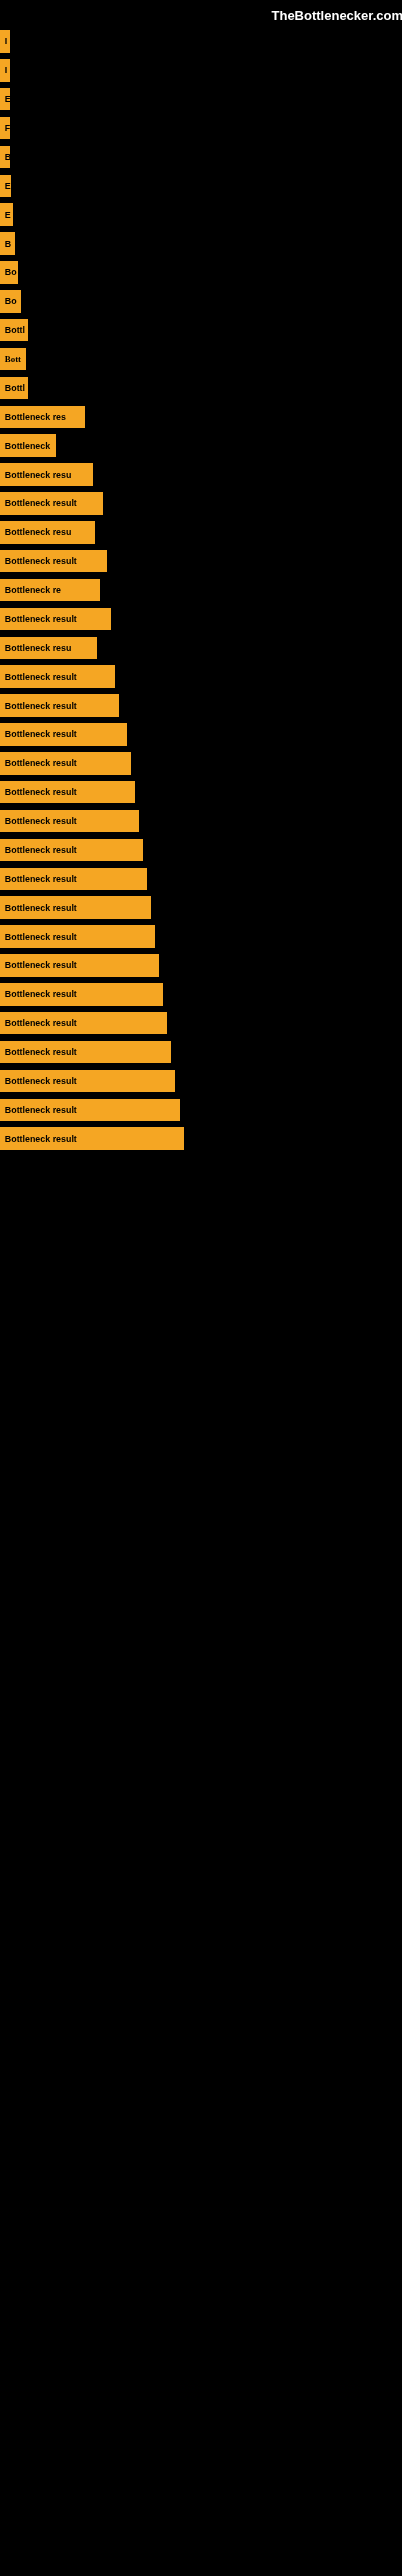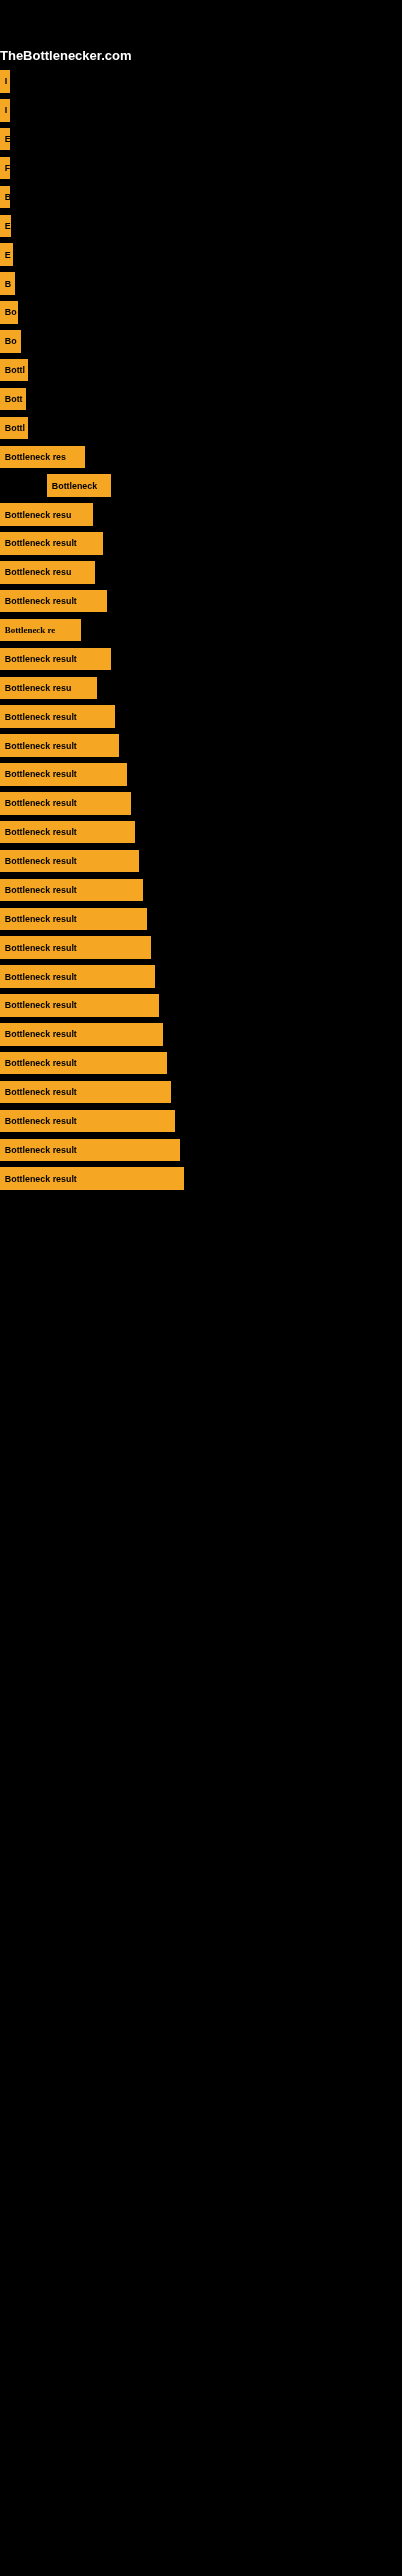--- a/index.html
+++ b/index.html
@@ -7,24 +7,23 @@
       background-color: #000;
       width: 403px;
       min-height: 2576px;
       font-family: Arial, sans-serif;
       position: relative;
       overflow-x: hidden;
     }
     .site-title {
       color: #fff;
       font-size: 13px;
-      text-align: left;
+      text-align: right;
       padding: 8px 0 4px 0;
       font-weight: bold;
-      margin-top: 40px;
     }
     .bar-container {
       display: flex;
       align-items: center;
       padding: 3.2px 0 3.2px 0;
     }
     .bar {
       background-color: #f5a623;
       height: 22.5px;
       display: flex;
@@ -70,45 +69,45 @@
     <div class="bar-container">
       <div class="bar" style="width: 17.7px;">Bo</div>
     </div>
     <div class="bar-container">
       <div class="bar" style="width: 21px;">Bo</div>
     </div>
     <div class="bar-container">
       <div class="bar" style="width: 28px;">Bottl</div>
     </div>
     <div class="bar-container">
-      <div class="bar" style="width: 26px;">Bott</div>
+      <div class="bar" style="width: 26px; font-family: Liberation Serif, serif;">Bott</div>
     </div>
     <div class="bar-container">
       <div class="bar" style="width: 28px;">Bottl</div>
     </div>
     <div class="bar-container">
       <div class="bar" style="width: 85px;">Bottleneck res</div>
     </div>
     <div class="bar-container">
-      <div class="bar" style="width: 64px; margin-left: 47px;">Bottleneck</div>
+      <div class="bar" style="width: 56px;">Bottleneck</div>
     </div>
     <div class="bar-container">
       <div class="bar" style="width: 93px;">Bottleneck resu</div>
     </div>
     <div class="bar-container">
       <div class="bar" style="width: 103px;">Bottleneck result</div>
     </div>
     <div class="bar-container">
       <div class="bar" style="width: 95px;">Bottleneck resu</div>
     </div>
     <div class="bar-container">
       <div class="bar" style="width: 107px;">Bottleneck result</div>
     </div>
     <div class="bar-container">
-      <div class="bar" style="width: 81px; font-family: Liberation Serif, serif;">Bottleneck re</div>
+      <div class="bar" style="width: 100px;">Bottleneck re</div>
     </div>
     <div class="bar-container">
       <div class="bar" style="width: 111px;">Bottleneck result</div>
     </div>
     <div class="bar-container">
       <div class="bar" style="width: 97px;">Bottleneck resu</div>
     </div>
     <div class="bar-container">
       <div class="bar" style="width: 115px;">Bottleneck result</div>
     </div>

